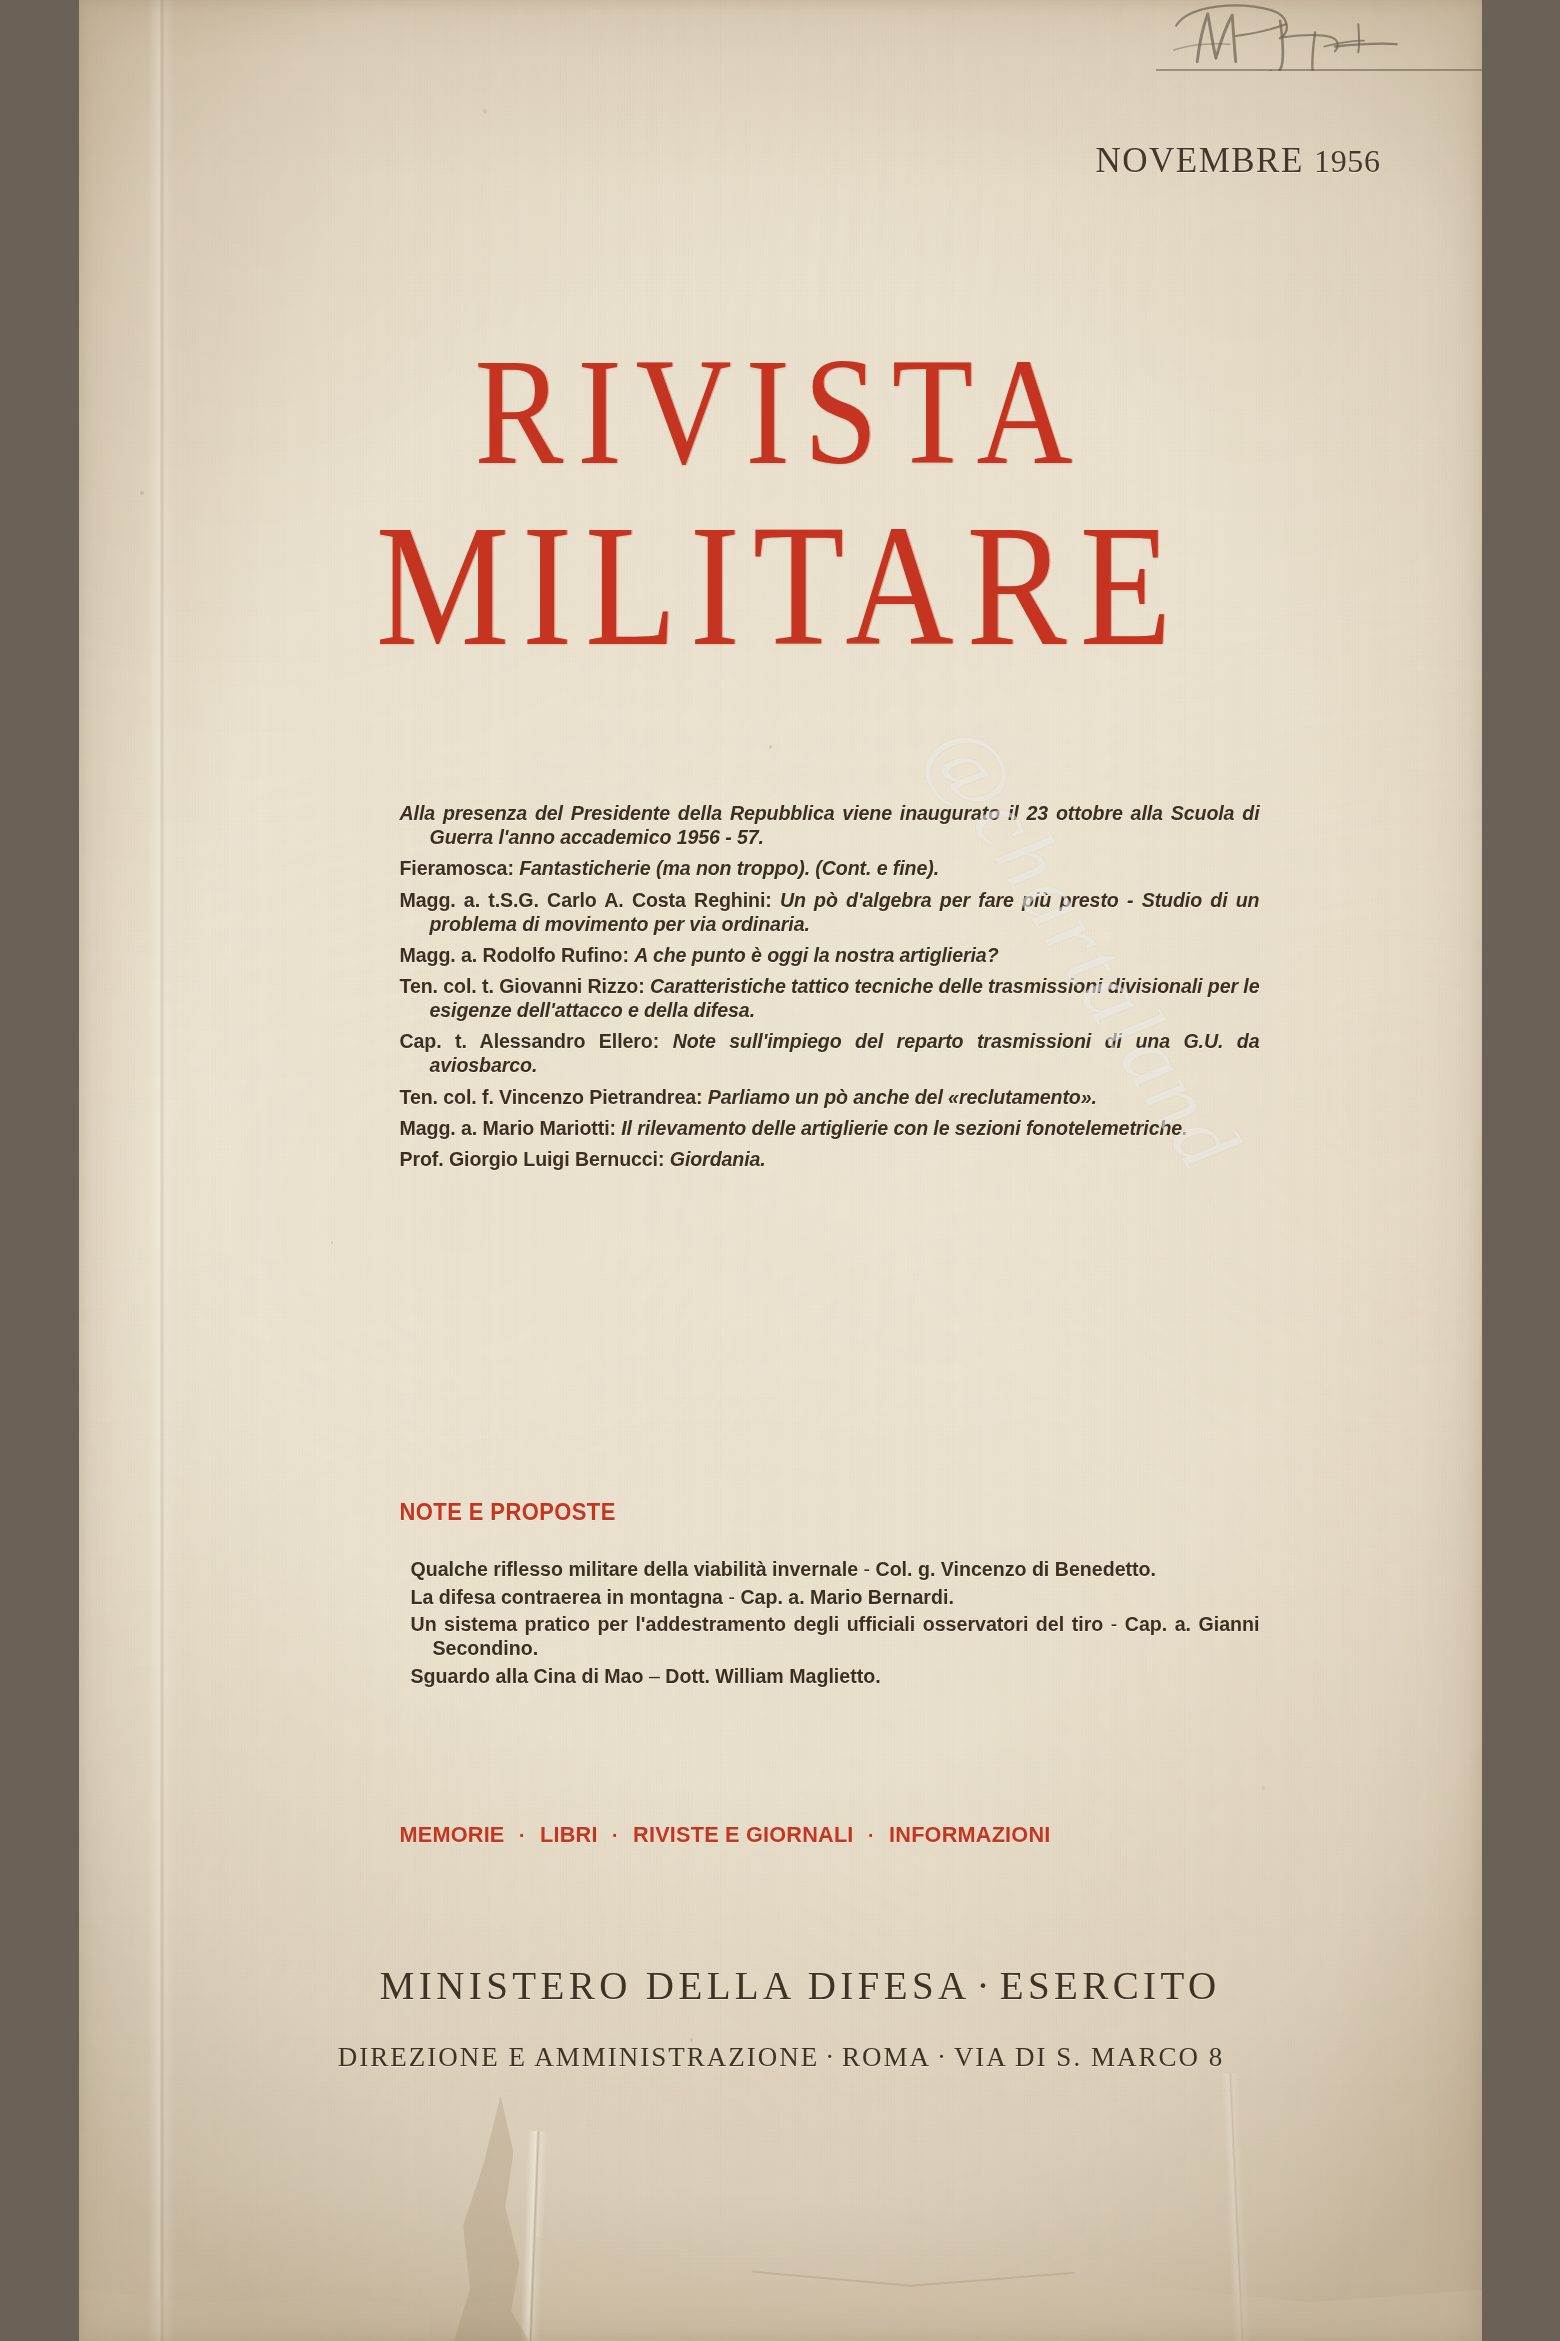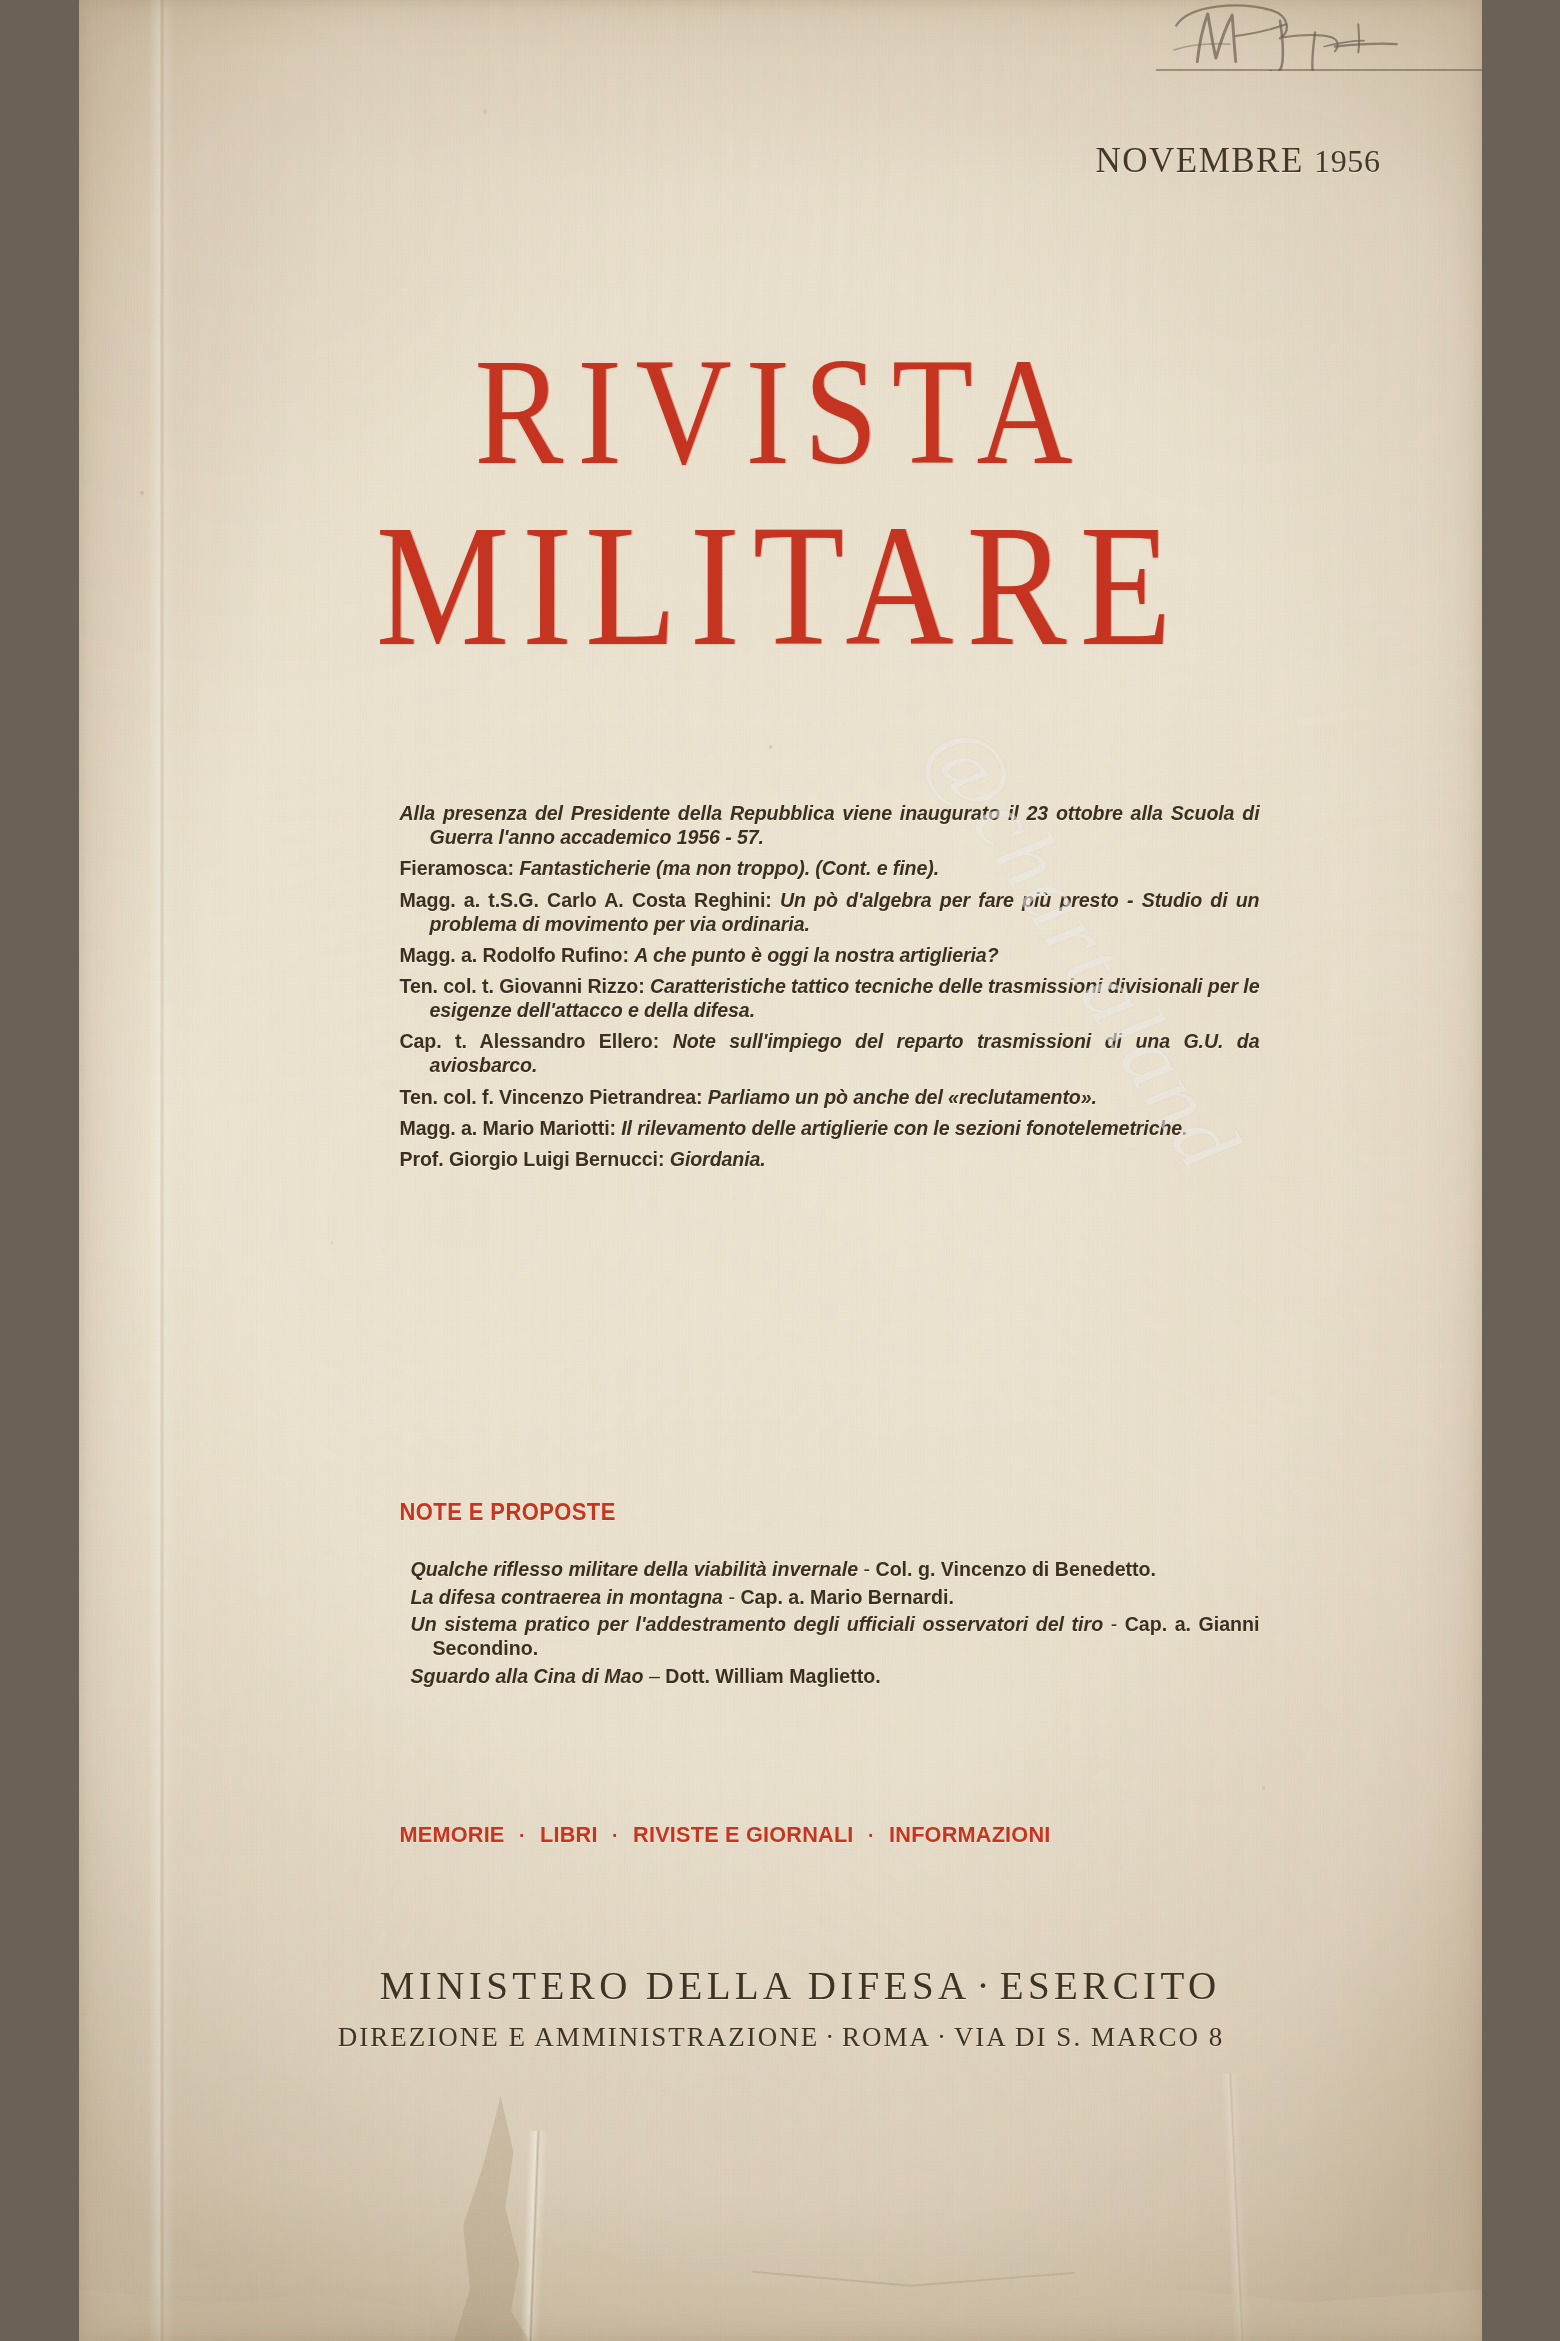--- a/index.html
+++ b/index.html
@@ -208,21 +208,21 @@
     font-size: 19.6px;
     line-height: 24px;
     margin-bottom: 3.5px;
     text-align: justify;
     text-align-last: left;
     padding-left: 33px;
     text-indent: -22px;
     text-shadow: 0 0.6px 0 rgba(252,248,238,.55);
     font-stretch: condensed;
   }
-  .note-entry .ti { font-style: italic; font-weight: 600; }
+  .note-entry .ti { font-weight: 600; }
   .note-entry .au { font-style: normal; font-weight: 600; }
 
   .rubrics-line {
     position: absolute;
     left: 321px;
     top: 1821px;
     width: 890px;
     color: #c5351f;
     font-size: 21.7px;
     font-weight: 700;
@@ -250,21 +250,21 @@
     padding-left: 4.4px;
     display: block;
     text-shadow: 0 0.6px 0 rgba(253,250,242,.5);
     margin-left: 36px;
   }
   .footer .addr {
     font-size: 27px;
     letter-spacing: 2px;
     padding-left: 2px;
     display: block;
-    margin-top: 14px;
+    margin-top: 34px;
     text-shadow: 0 0.6px 0 rgba(253,250,242,.5);
   }
   .footer .dot { padding: 0 5.9px; }
 
   
   .crease {
     position: absolute;
     pointer-events: none;
     background: linear-gradient(90deg,
       rgba(255,253,247,.0) 0%,

